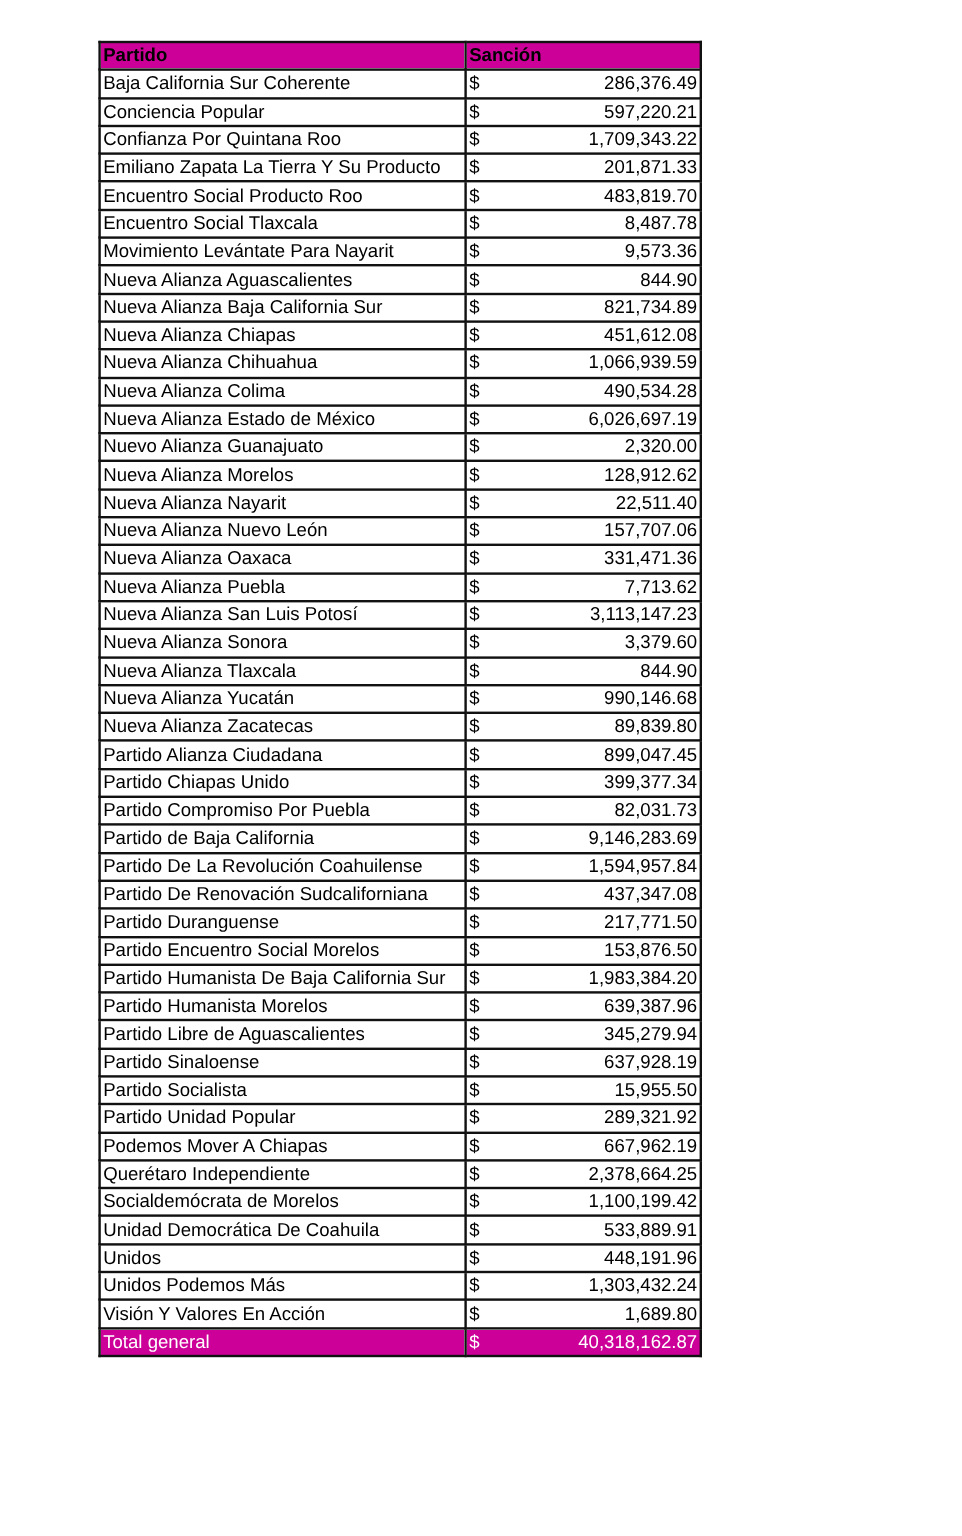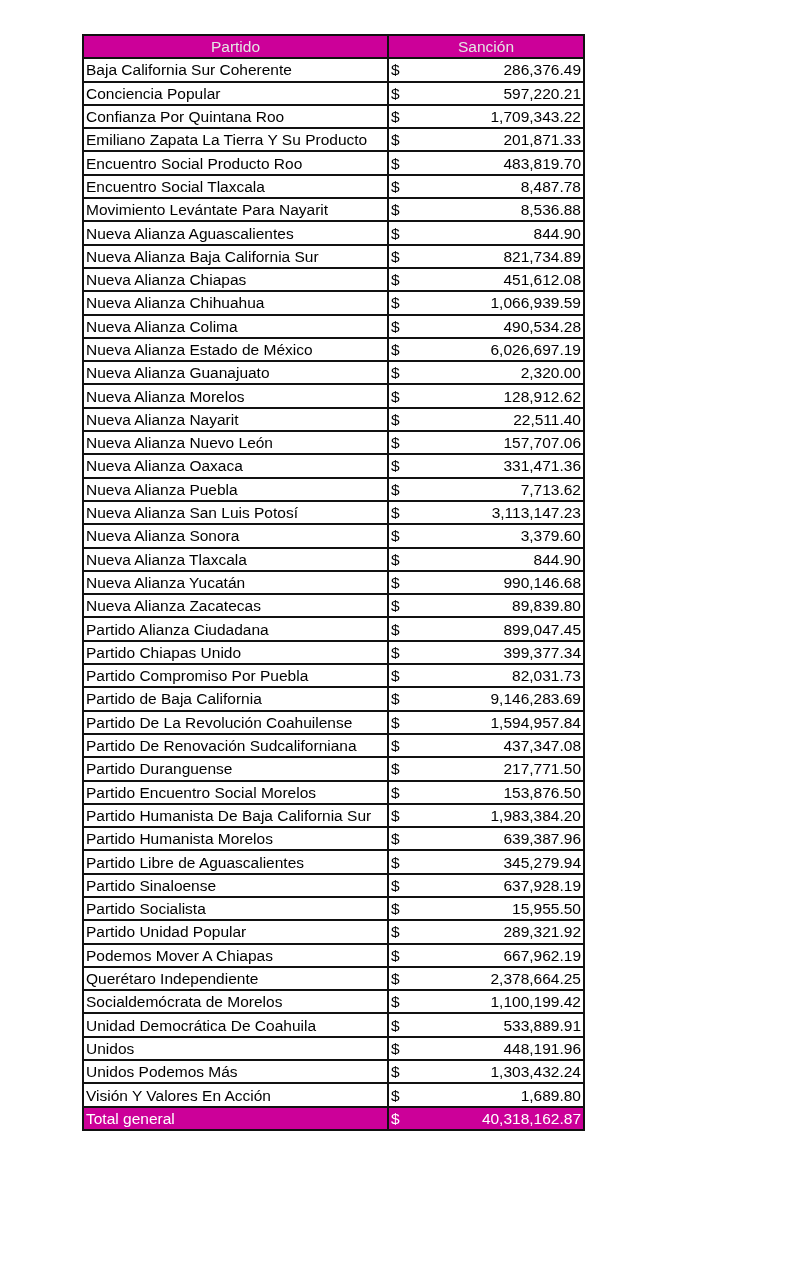--- a/index.html
+++ b/index.html
@@ -27,23 +27,23 @@
     table.sheet col.c-cur { width: 196px; }
     table.sheet td, table.sheet th {
       border: 2px solid #111;
       height: 21.3px;
       padding: 0 2px;
       line-height: 21px;
       white-space: nowrap;
       overflow: hidden;
     }
     table.sheet th {
-      text-align: center;
-      font-weight: normal;
-      color: #e5e5e5;
+      text-align: left;
+      font-weight: bold;
+      color: #000000;
       background: #cc0099;
     }
     .amount-cell {
       display: flex;
       justify-content: space-between;
       align-items: center;
     }
     .cur-sign { padding-left: 0; }
     .cur-val { padding-right: 0; text-align: right; }
     tr.total td {
@@ -119,21 +119,21 @@
             <span class="cur-sign">$</span>
             <span class="cur-val">8,487.78</span>
           </div>
         </td>
       </tr>
       <tr>
         <td>Movimiento Levántate Para Nayarit</td>
         <td>
           <div class="amount-cell">
             <span class="cur-sign">$</span>
-            <span class="cur-val">8,536.88</span>
+            <span class="cur-val">9,573.36</span>
           </div>
         </td>
       </tr>
       <tr>
         <td>Nueva Alianza Aguascalientes</td>
         <td>
           <div class="amount-cell">
             <span class="cur-sign">$</span>
             <span class="cur-val">844.90</span>
           </div>
@@ -178,21 +178,21 @@
       <tr>
         <td>Nueva Alianza Estado de México</td>
         <td>
           <div class="amount-cell">
             <span class="cur-sign">$</span>
             <span class="cur-val">6,026,697.19</span>
           </div>
         </td>
       </tr>
       <tr>
-        <td>Nueva Alianza Guanajuato</td>
+        <td>Nuevo Alianza Guanajuato</td>
         <td>
           <div class="amount-cell">
             <span class="cur-sign">$</span>
             <span class="cur-val">2,320.00</span>
           </div>
         </td>
       </tr>
       <tr>
         <td>Nueva Alianza Morelos</td>
         <td>

